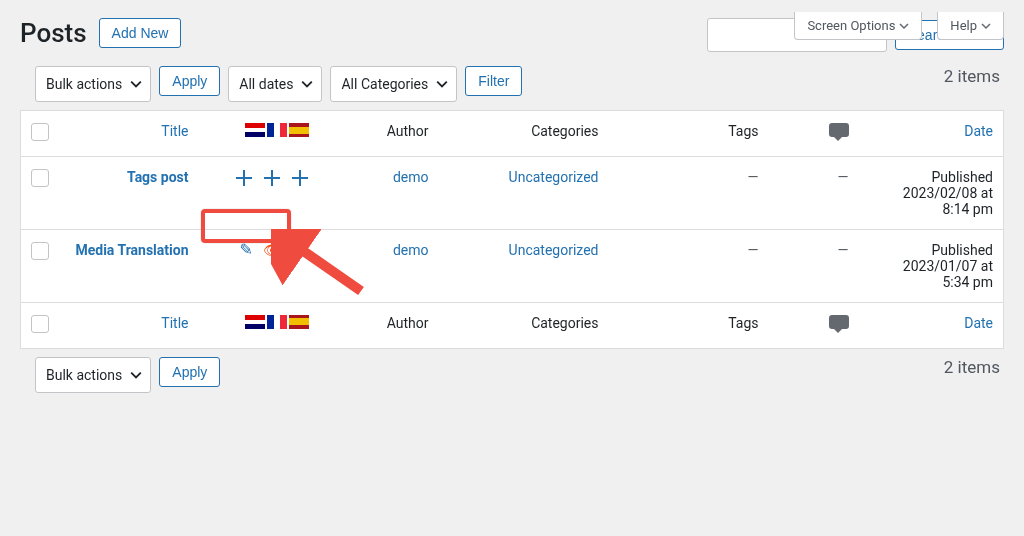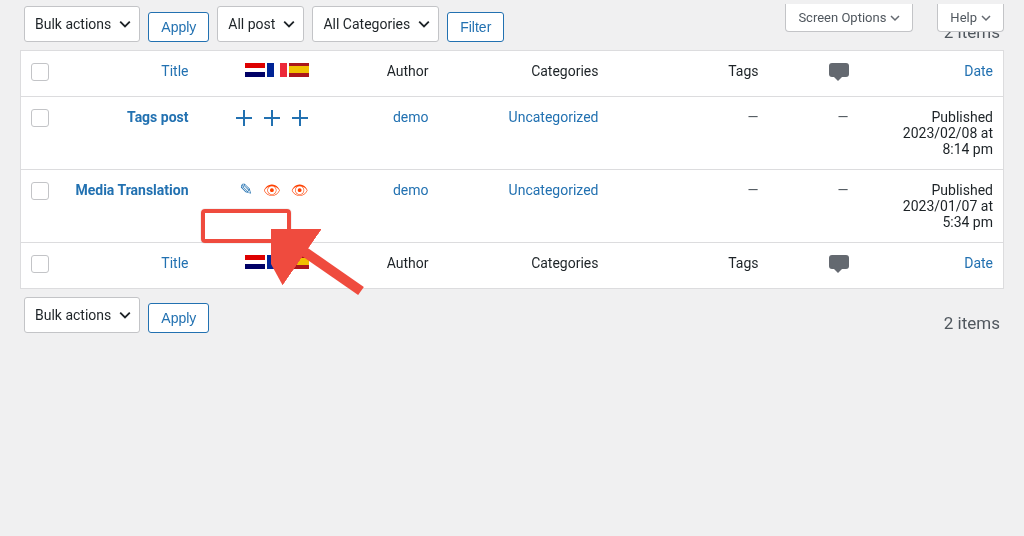--- a/index.html
+++ b/index.html
@@ -20,24 +20,24 @@
     background:var(--wp-bg);
     color:var(--wp-text);
     width:1024px;
     height:536px;
     overflow:hidden;
     position:relative;
   }
   .page{padding:0 20px;}
   .top-btns{
     position:absolute;
-    top:4px;
+    top:12px;
     right:20px;
     display:flex;
-    gap:24px;
+    gap:15px;
   }
   .top-tab{
     background:#fff;
     border:1px solid var(--wp-border);
     border-top:none;
     border-radius:0 0 4px 4px;
     padding:6px 12px;
     font-size:13px;
     color:var(--wp-subtle);
     cursor:pointer;
@@ -81,23 +81,24 @@
   .search-row input[type="text"]{
     width:180px;
     height:34px;
     border:1px solid var(--wp-border);
     border-radius:3px;
     padding:0 8px;
     background:#fff;
   }
   .tablenav{
     display:flex;
-    align-items:flex-end;
+    align-items:flex-start;
     gap:8px;
     padding:8px 4px;
+    margin-left:11px;
   }
   .tablenav .spacer{flex:1;}
   .select{
     height:36px;
     border:1px solid var(--wp-border);
     border-radius:3px;
     background:#fff;
     padding:0 28px 0 10px;
     font-size:14px;
     color:var(--wp-text);
@@ -198,39 +199,43 @@
     <span class="chev">
       <svg width="10" height="10" viewBox="0 0 10 10">
           <path d="M1 3l4 4 4-4" stroke="#646970" stroke-width="1.5" fill="none"></path>
         </svg>
     </span>
   </div>
 </div>
 
 <div class="page">
 
+  <div class="heading-row">
+    <h1>Posts</h1>
+    <button class="btn-outline">Add New</button>
+  </div>
 
 
   <div class="search-row">
     <input type="text" style="">
     <button class="btn-outline">Search Posts</button>
   </div>
 
   <div class="tablenav">
     <div class="select">
       <span>Bulk actions</span>
       <span class="chev">
           <svg width="12" height="12" viewBox="0 0 10 10">
             <path d="M1 3l4 4 4-4" stroke="#1d2327" stroke-width="1.5" fill="none"></path>
           </svg>
         </span>
     </div>
     <button class="btn-outline">Apply</button>
     <div class="select">
-      <span>All post</span>
+      <span>All dates</span>
       <span class="chev">
           <svg width="12" height="12" viewBox="0 0 10 10">
             <path d="M1 3l4 4 4-4" stroke="#1d2327" stroke-width="1.5" fill="none"></path>
           </svg>
         </span>
     </div>
     <div class="select">
       <span>All Categories</span>
       <span class="chev">
           <svg width="12" height="12" viewBox="0 0 10 10">

